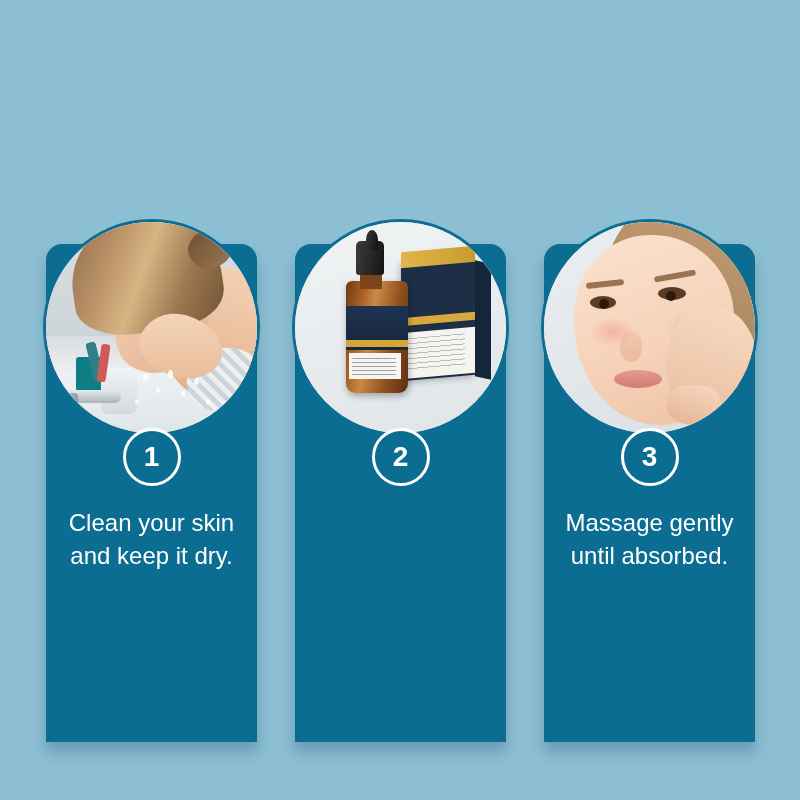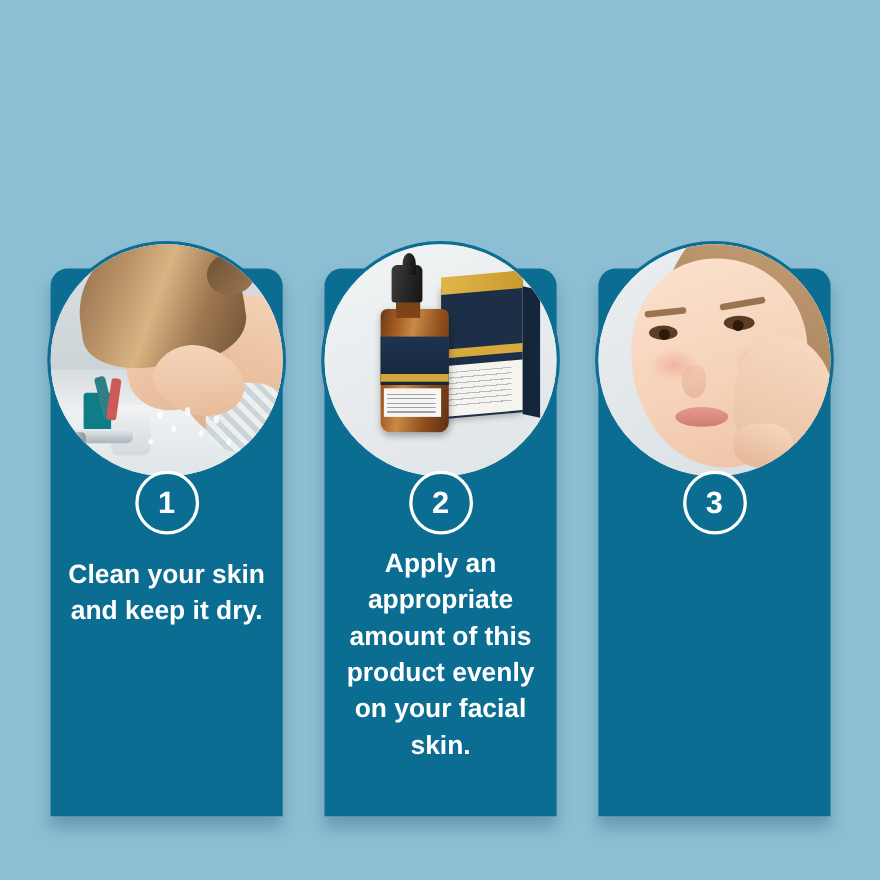--- a/index.html
+++ b/index.html
@@ -361,21 +361,21 @@
   
   .caption {
     position: absolute;
     left: 8px;
     right: 8px;
     top: 262px;
     text-align: center;
     color: #ffffff;
     font-size: 24px;
     line-height: 33px;
-    font-weight: bold;
+    font-weight: normal;
     font-family: "Liberation Sans", sans-serif;
   }
   .caption.wide {
     top: 252px;
     left: 4px;
     right: 4px;
   }
 </style>
 </head>
 <body>
@@ -429,21 +429,20 @@
           <div class="p2-label"></div>
           <div class="p2-label-gold"></div>
           <div class="p2-label-white"></div>
           <div class="p2-label-txt"></div>
           <div class="p2-neck"></div>
           <div class="p2-cap"></div>
           <div class="p2-tip"></div>
         </div>
       </div>
       <div class="badge">2</div>
-      <div class="caption wide">Apply an appropriate amount of this product evenly on your facial skin.</div>
     </div>
 
     <div class="card card-3">
       <div class="photo">
         <div class="scene">
           <div class="p3-bg"></div>
           <div class="p3-hair"></div>
           <div class="p3-face"></div>
           <div class="p3-blush-l"></div>
           <div class="p3-blush-r"></div>
@@ -453,16 +452,17 @@
           <div class="p3-eye-r"></div>
           <div class="p3-pupil-l"></div>
           <div class="p3-pupil-r"></div>
           <div class="p3-nose"></div>
           <div class="p3-lip"></div>
           <div class="p3-hand"></div>
           <div class="p3-finger"></div>
         </div>
       </div>
       <div class="badge">3</div>
+      <div class="caption">Massage gently until absorbed.</div>
     </div>
 
   </div>
 </div>
 
 </body></html>

